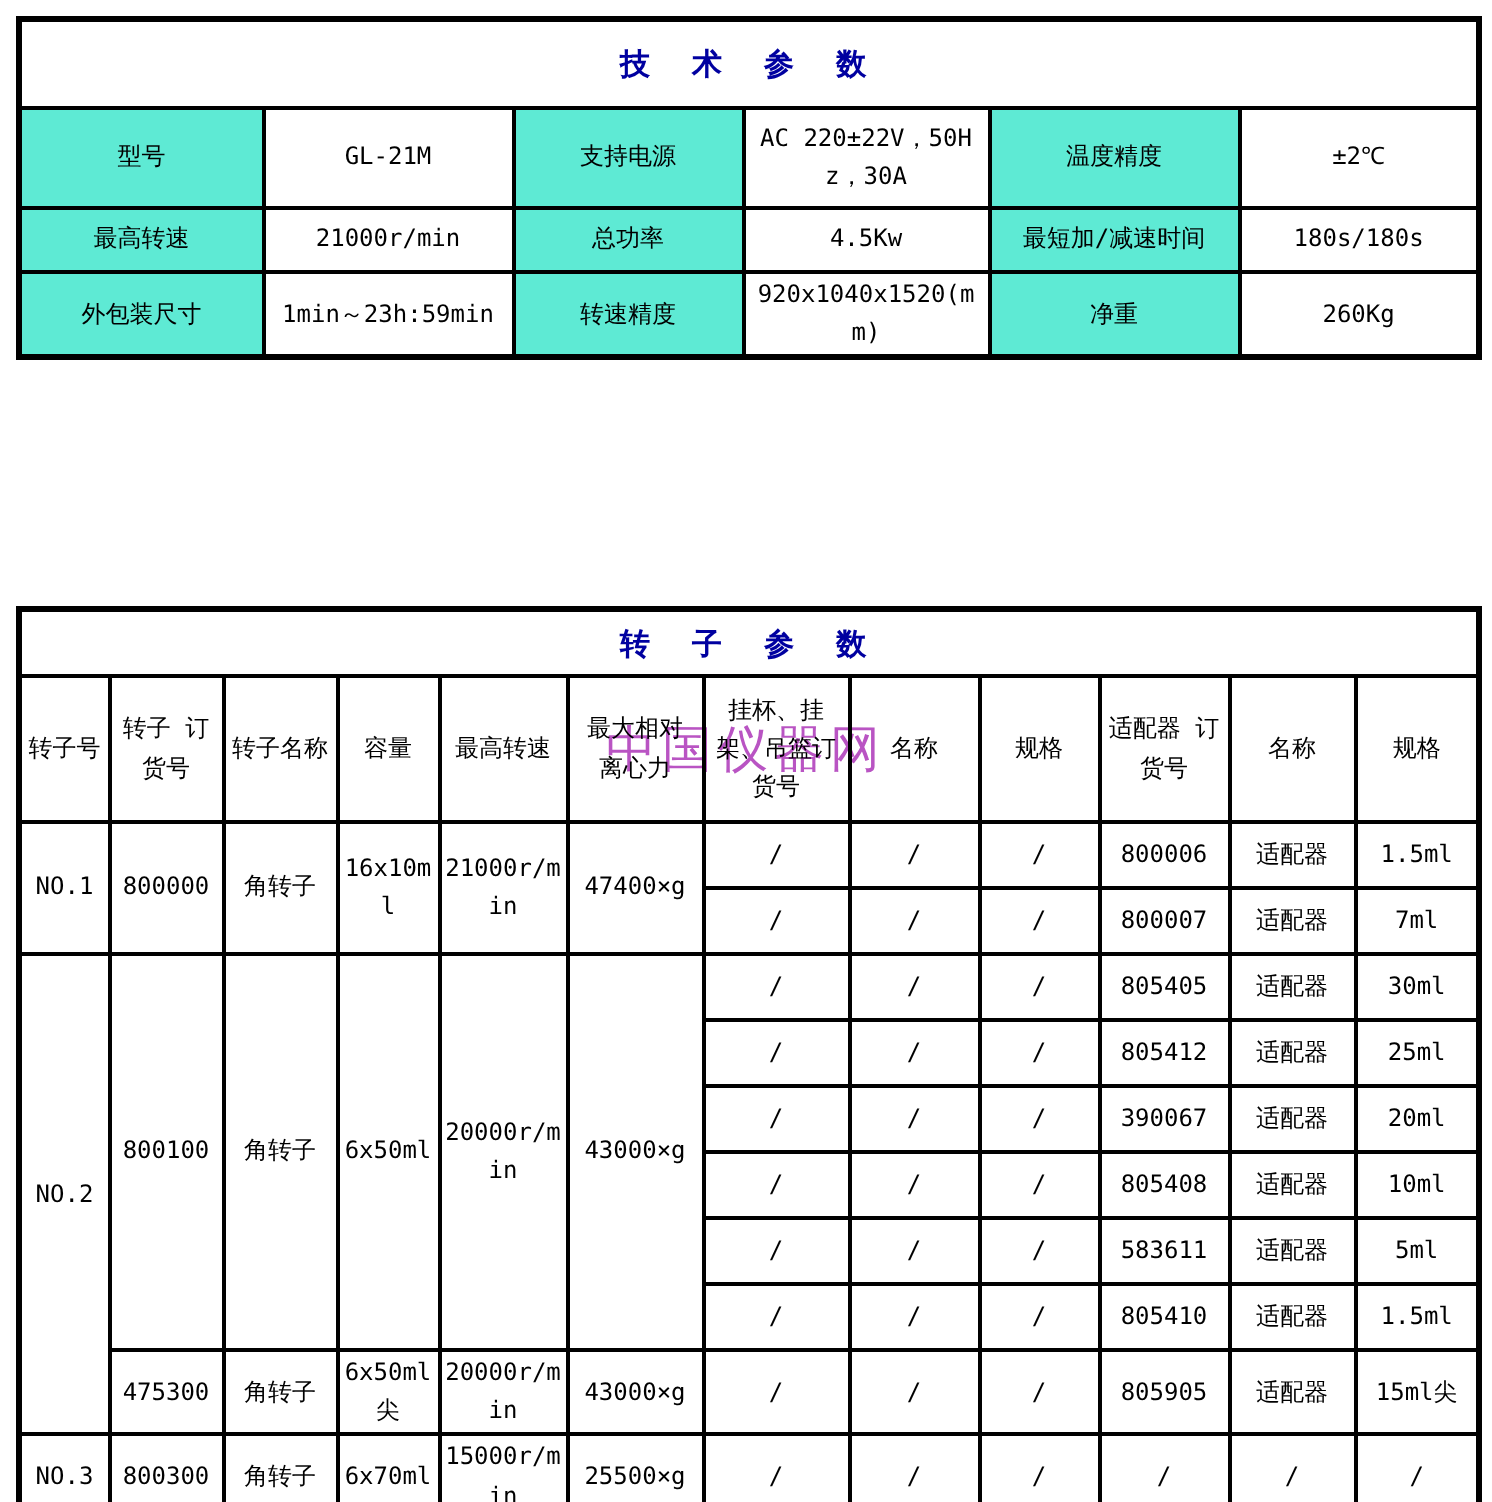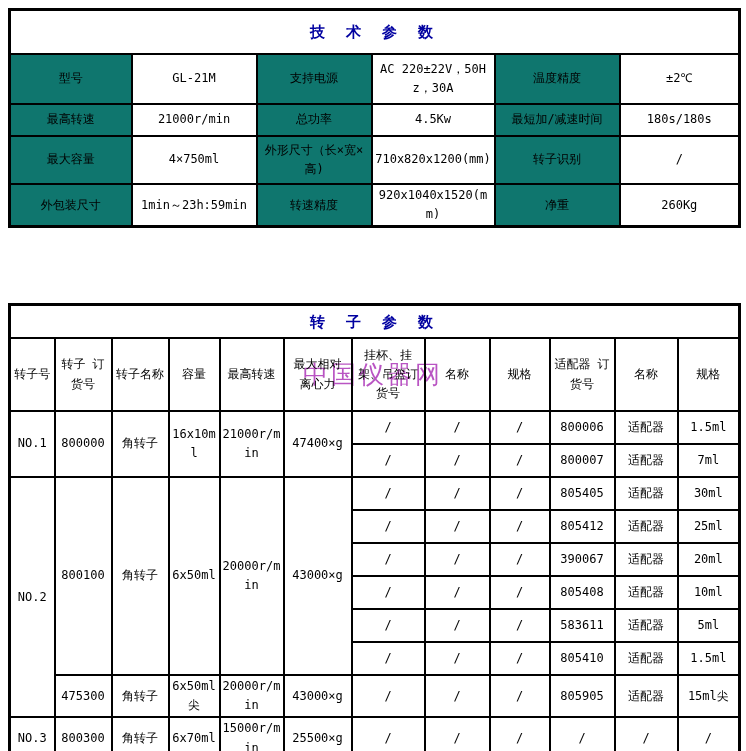--- a/index.html
+++ b/index.html
@@ -24,21 +24,21 @@
     padding:1px 2px;
     word-break:break-all;
     line-height:1.6;
   }
   table{border:3px solid #000;}
   .title-cell{
     height:40px;background:#ffffff;
     color:#0000a0;font-weight:bold;font-size:15px;letter-spacing:6px;
   }
   
-  #tech-table td.lbl{background:#0f766e;}
+  #tech-table td.lbl{background:#5eead4;}
   #tech-table td.val{background:#ffffff;}
   #tech-table tr.r-tall1 td{height:46px;}
   #tech-table tr.r-norm td{height:28px;}
   #tech-table tr.r-tall2 td{height:44px;}
   
   #rotor-table td{background:transparent;height:29px;}
   #rotor-table tr.hdr td{height:69px;background:transparent;}
   
   .watermark{
     position:absolute;z-index:0;
@@ -78,28 +78,20 @@
           <td class="lbl">温度精度</td>
           <td class="val">±2℃</td>
         </tr>
         <tr class="r-norm">
           <td class="lbl">最高转速</td>
           <td class="val">21000r/min</td>
           <td class="lbl">总功率</td>
           <td class="val">4.5Kw</td>
           <td class="lbl">最短加/减速时间</td>
           <td class="val">180s/180s</td>
-        </tr>
-        <tr class="r-tall2">
-          <td class="lbl">最大容量</td>
-          <td class="val">4×750ml</td>
-          <td class="lbl">外形尺寸（长×宽×高)</td>
-          <td class="val">710x820x1200(mm)</td>
-          <td class="lbl">转子识别</td>
-          <td class="val">/</td>
         </tr>
         <tr class="r-norm">
           <td class="lbl">外包装尺寸</td>
           <td class="val">1min～23h:59min</td>
           <td class="lbl">转速精度</td>
           <td class="val">920x1040x1520(mm)</td>
           <td class="lbl">净重</td>
           <td class="val">260Kg</td>
         </tr>
       </tbody>

